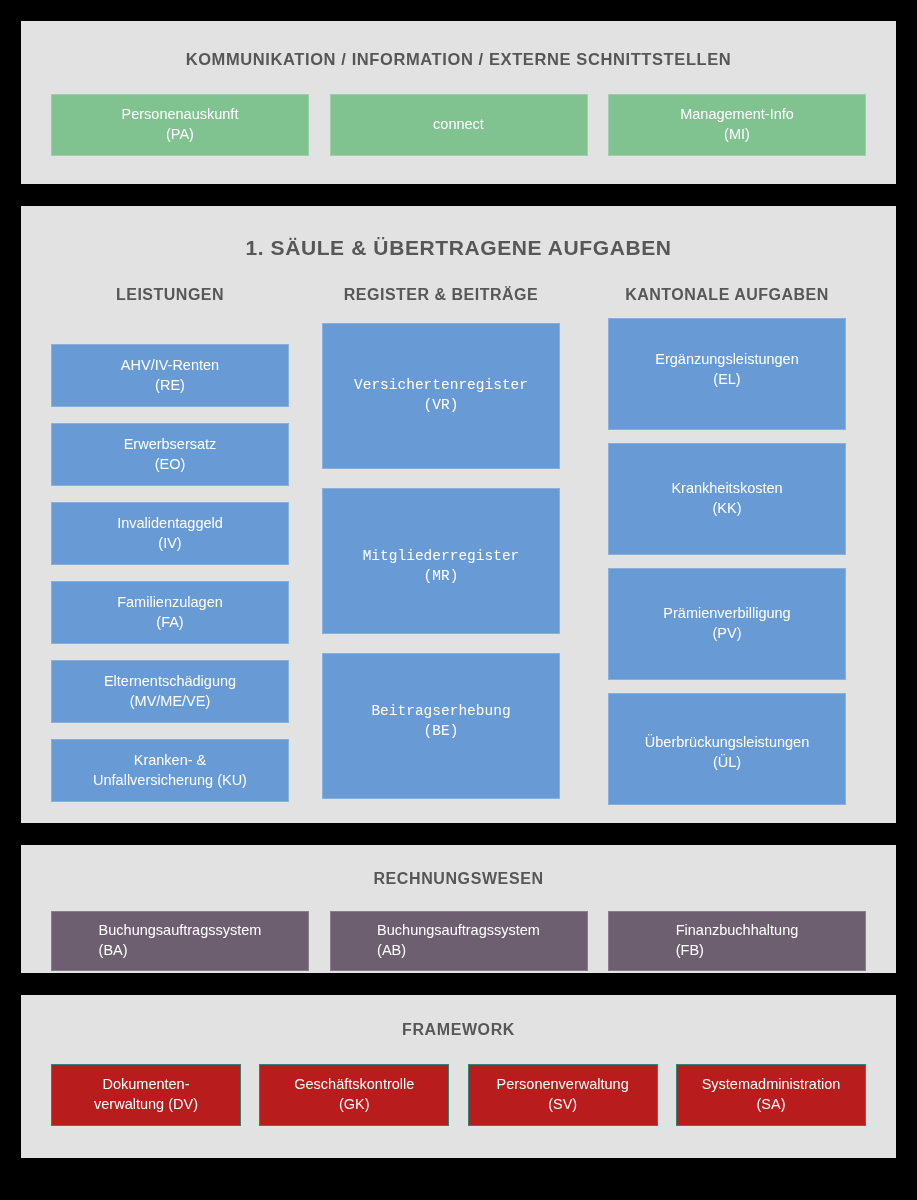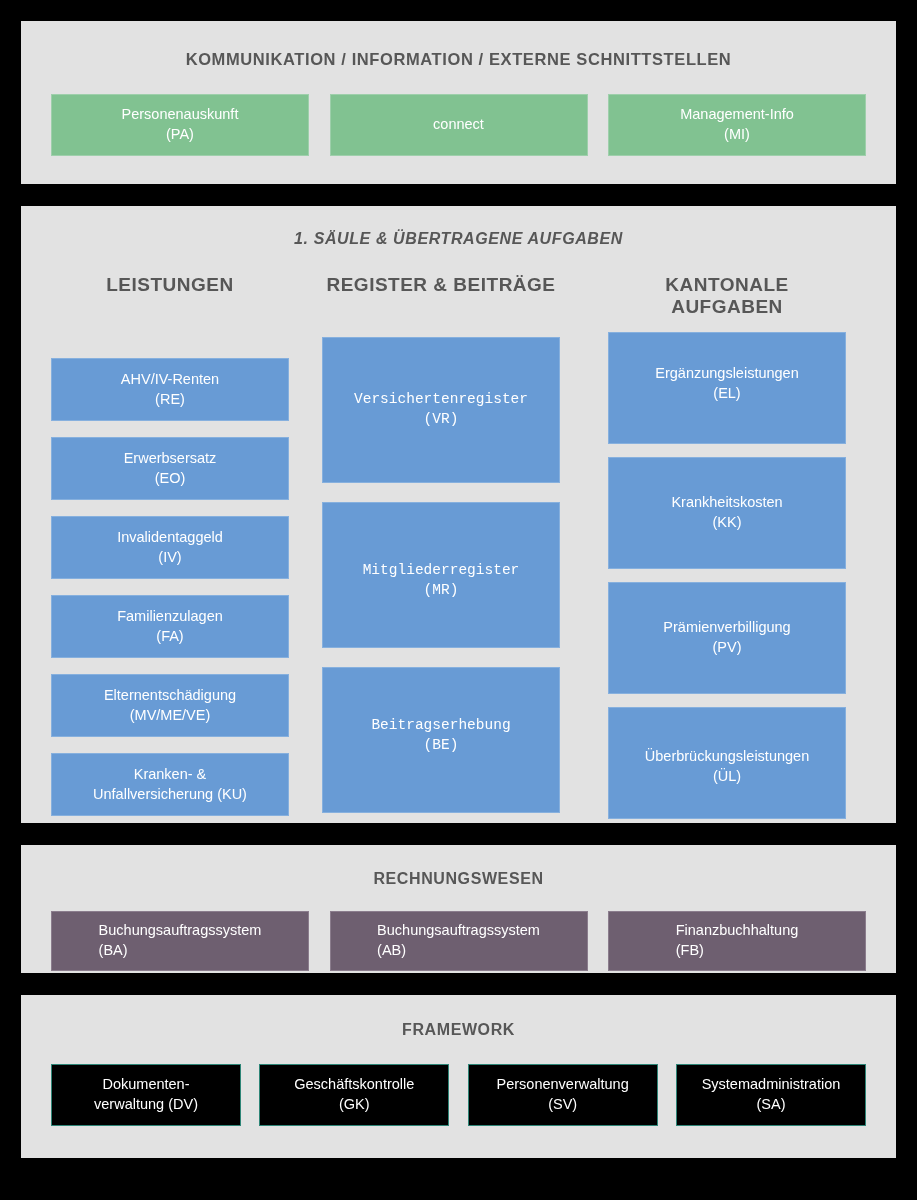--- a/index.html
+++ b/index.html
@@ -70,31 +70,30 @@
     text-align: center;
     white-space: pre-line;
   }
 
   
   #panel-pillar {
     height: 617px;
     margin-bottom: 22px;
   }
   #panel-pillar .panel-title {
+    font-size: 21px;
+    padding-top: 30px;
+  }
+  .col-headers {
+    display: flex;
+    margin-top: 26px;
+    padding: 0 30px;
+  }
+  .col-header {
     font-size: 16px;
-    padding-top: 24px;
-    font-style: italic;
-  }
-  .col-headers {
-    display: flex;
-    margin-top: 26px;
-    padding: 0 30px;
-  }
-  .col-header {
-    font-size: 19px;
     font-weight: bold;
     color: #575757;
     letter-spacing: 0.5px;
     text-align: center;
   }
   .col-header.c1 { width: 238px; }
   .col-header.c2 { width: 238px; margin-left: 33px; }
   .col-header.c3 { width: 238px; margin-left: 48px; }
 
   .columns {
@@ -186,21 +185,21 @@
   }
   .row-fw {
     display: flex;
     justify-content: space-between;
     padding: 0 30px;
     margin-top: 25px;
   }
   .box-teal {
     width: 190px;
     height: 62px;
-    background: #000000;
+    background: #b91c1c;
     border: 1px solid #2e8577;
     box-sizing: border-box;
     color: #ffffff;
     font-size: 14.5px;
     line-height: 1.35;
     display: flex;
     align-items: center;
     justify-content: center;
     text-align: center;
     white-space: pre-line;

